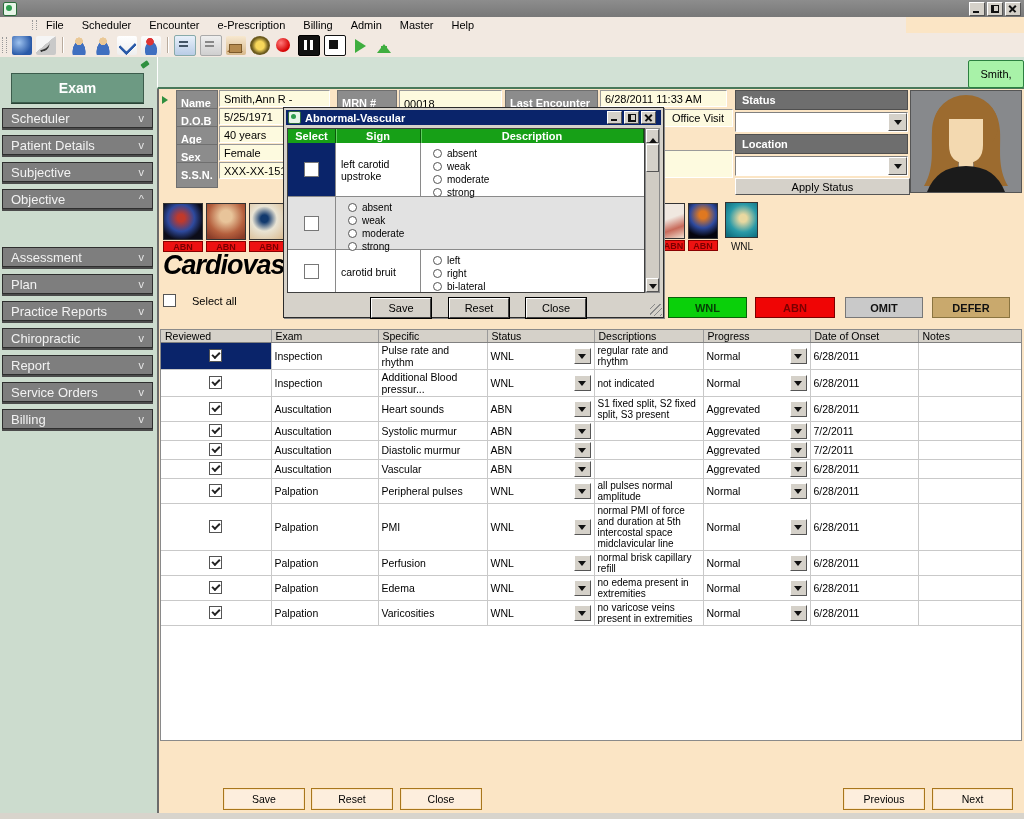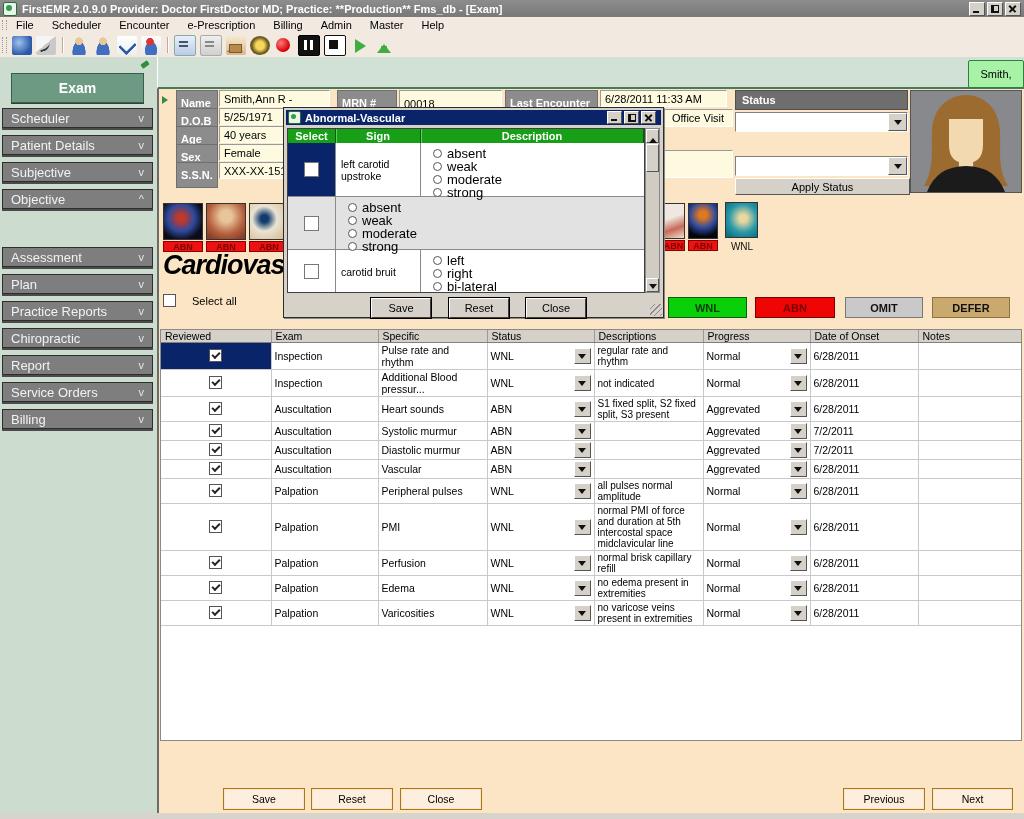--- a/index.html
+++ b/index.html
@@ -17,22 +17,22 @@
   .winbtns{margin-left:auto;display:flex;gap:2px;margin-right:3px;}
   .winbtn{width:14px;height:12px;background:#d5d1c9;border:1px solid;border-color:#fff #555 #555 #fff;
           position:relative;}
   .wb-min::after{content:"";position:absolute;left:3px;bottom:2px;width:6px;height:2px;background:#111;}
   .wb-restore::after{content:"";position:absolute;left:3px;top:2px;width:6px;height:6px;
           border:1px solid #111;box-shadow:2px -1px 0 -0px #111 inset;}
   .wb-close::before,.wb-close::after{content:"";position:absolute;left:2px;top:5px;width:9px;height:1.6px;
           background:#111;}
   .wb-close::before{transform:rotate(45deg);}  .wb-close::after{transform:rotate(-45deg);}
 
-  #menubar{left:0;top:17px;width:1024px;height:16px;background:#f2e9e1;display:flex;align-items:center;
-           border-bottom:1px solid #ddd2c6;}
+  #menubar{left:0;top:17px;width:876px;height:16px;background:#f2e9e1;display:flex;align-items:center;
+           border-bottom:1px solid #ddd2c6;padding-left:30px;}
   .menu-item{padding:0 9px;font-size:11px;}
   #menubar::before{content:"";width:3px;height:10px;margin-left:2px;
            border-left:1px dotted #999;border-right:1px dotted #999;}
 
   #toolbar{left:0;top:33px;width:1024px;height:24px;background:#f2e9e1;display:flex;align-items:center;
            border-bottom:1px solid #cfc4b8;}
   #toolbar::before{content:"";width:3px;height:16px;margin:0 3px 0 2px;
            border-left:1px dotted #999;border-right:1px dotted #999;}
   .tbi{width:20px;height:19px;margin:0 2px;border-radius:2px;position:relative;}
   .tb-sep{width:1px;height:16px;background:#b9ab9d;margin:0 4px;box-shadow:1px 0 0 #fff;}
@@ -173,21 +173,21 @@
   .g-hdr div{display:flex;align-items:center;justify-content:center;border-right:1px solid #0a5a0a;
         box-shadow:1px 0 0 #5fcf5f;box-sizing:border-box;}
   .g-row{display:flex;border-bottom:1px solid #8a8a8a;box-sizing:border-box;}
   .g-sel{width:48px;flex:0 0 48px;display:flex;align-items:center;justify-content:center;
         border-right:1px solid #8a8a8a;box-sizing:border-box;}
   .g-sign{width:85px;flex:0 0 85px;display:flex;align-items:center;padding:0 5px;font-size:10.5px;
         border-right:1px solid #8a8a8a;box-sizing:border-box;}
   .g-desc{flex:1;padding:4px 0 0 12px;box-sizing:border-box;}
   .g-sel.sel-on{background:#0a246a;}
   .dlg-check{width:13px;height:13px;background:#fff;border:1px solid #777;}
-  .opt{display:flex;align-items:center;gap:5px;font-size:13px;line-height:13px;height:13px;}
+  .opt{display:flex;align-items:center;gap:5px;font-size:10px;line-height:13px;height:13px;}
   .radio{width:9px;height:9px;border-radius:50%;border:1px solid #555;background:#fff;
         box-sizing:border-box;flex:0 0 9px;}
   #dlg-scroll{position:absolute;left:361px;top:20px;width:15px;height:165px;background:#d0ccc4;
         border:1px solid #8a8a8a;box-sizing:border-box;}
   .sc-btn{position:absolute;left:0;width:13px;height:14px;background:#d5d1c9;border:1px solid;
         border-color:#fff #555 #555 #fff;box-sizing:border-box;}
   .sc-up{top:0;} .sc-down{bottom:0;}
   .sc-up::after{content:"";position:absolute;left:2px;top:4px;border:4px solid transparent;
         border-bottom:5px solid #111;}
   .sc-down::after{content:"";position:absolute;left:2px;top:5px;border:4px solid transparent;
@@ -200,21 +200,20 @@
   #dlg-grip{position:absolute;right:1px;bottom:1px;width:12px;height:12px;
         background:repeating-linear-gradient(135deg,transparent 0 3px,#8a8a8a 3px 4px);}
 </style>
 </head>
 <body>
 
 <div id="root">
 
   <div class="abs" id="titlebar">
     <div id="app-logo"></div>
-    <span>FirstEMR 2.0.9.0 Provider: Doctor FirstDoctor MD; Practice: **Production** Fms_db - [Exam]</span>
     <div class="winbtns">
       <div class="winbtn wb-min"></div>
       <div class="winbtn wb-restore"></div>
       <div class="winbtn wb-close"></div>
     </div>
   </div>
 
   <div class="abs" id="menubar">
     <span class="menu-item">File</span>
     <span class="menu-item">Scheduler</span>
@@ -314,20 +313,21 @@
   <div class="abs pvalue" style="left:399px;top:90px;width:103px;height:27px">00018</div>
   <div class="abs plabel" style="left:505px;top:90px;width:93px;height:17px">Last Encounter</div>
   <div class="abs pvalue" style="left:600px;top:90px;width:127px;height:17px">6/28/2011 11:33 AM</div>
   <div class="abs pvalue" style="left:663px;top:109px;width:70px;height:18px;justify-content:center">Office Visit</div>
   <div class="abs pvalue" style="left:663px;top:150px;width:70px;height:28px"></div>
 
   <div class="abs hdr-dark" style="left:735px;top:90px;width:173px;height:20px">Status</div>
   <div class="abs dropdown" style="left:735px;top:112px;width:173px;height:20px">
       <div class="ddbtn"></div>
     </div>
+  <div class="abs hdr-dark" style="left:735px;top:134px;width:173px;height:20px">Location</div>
   <div class="abs dropdown" style="left:735px;top:156px;width:173px;height:20px">
       <div class="ddbtn"></div>
     </div>
   <div class="abs" id="apply-btn" style="left:735px;top:178px;width:173px;height:15px">Apply Status</div>
 
   <div class="abs" id="photo">
     <svg width="110" height="101" viewBox="0 0 110 101">
       <rect x="0" y="0" width="110" height="101" fill="#87898c"></rect>
       <path d="M55,6 C33,6 22,20 21,40 C20,58 24,76 13,95 L45,95 Z" fill="#9c6b2f"></path>
       <path d="M55,6 C77,6 88,20 89,40 C90,58 86,76 97,95 L65,95 Z" fill="#9c6b2f"></path>

